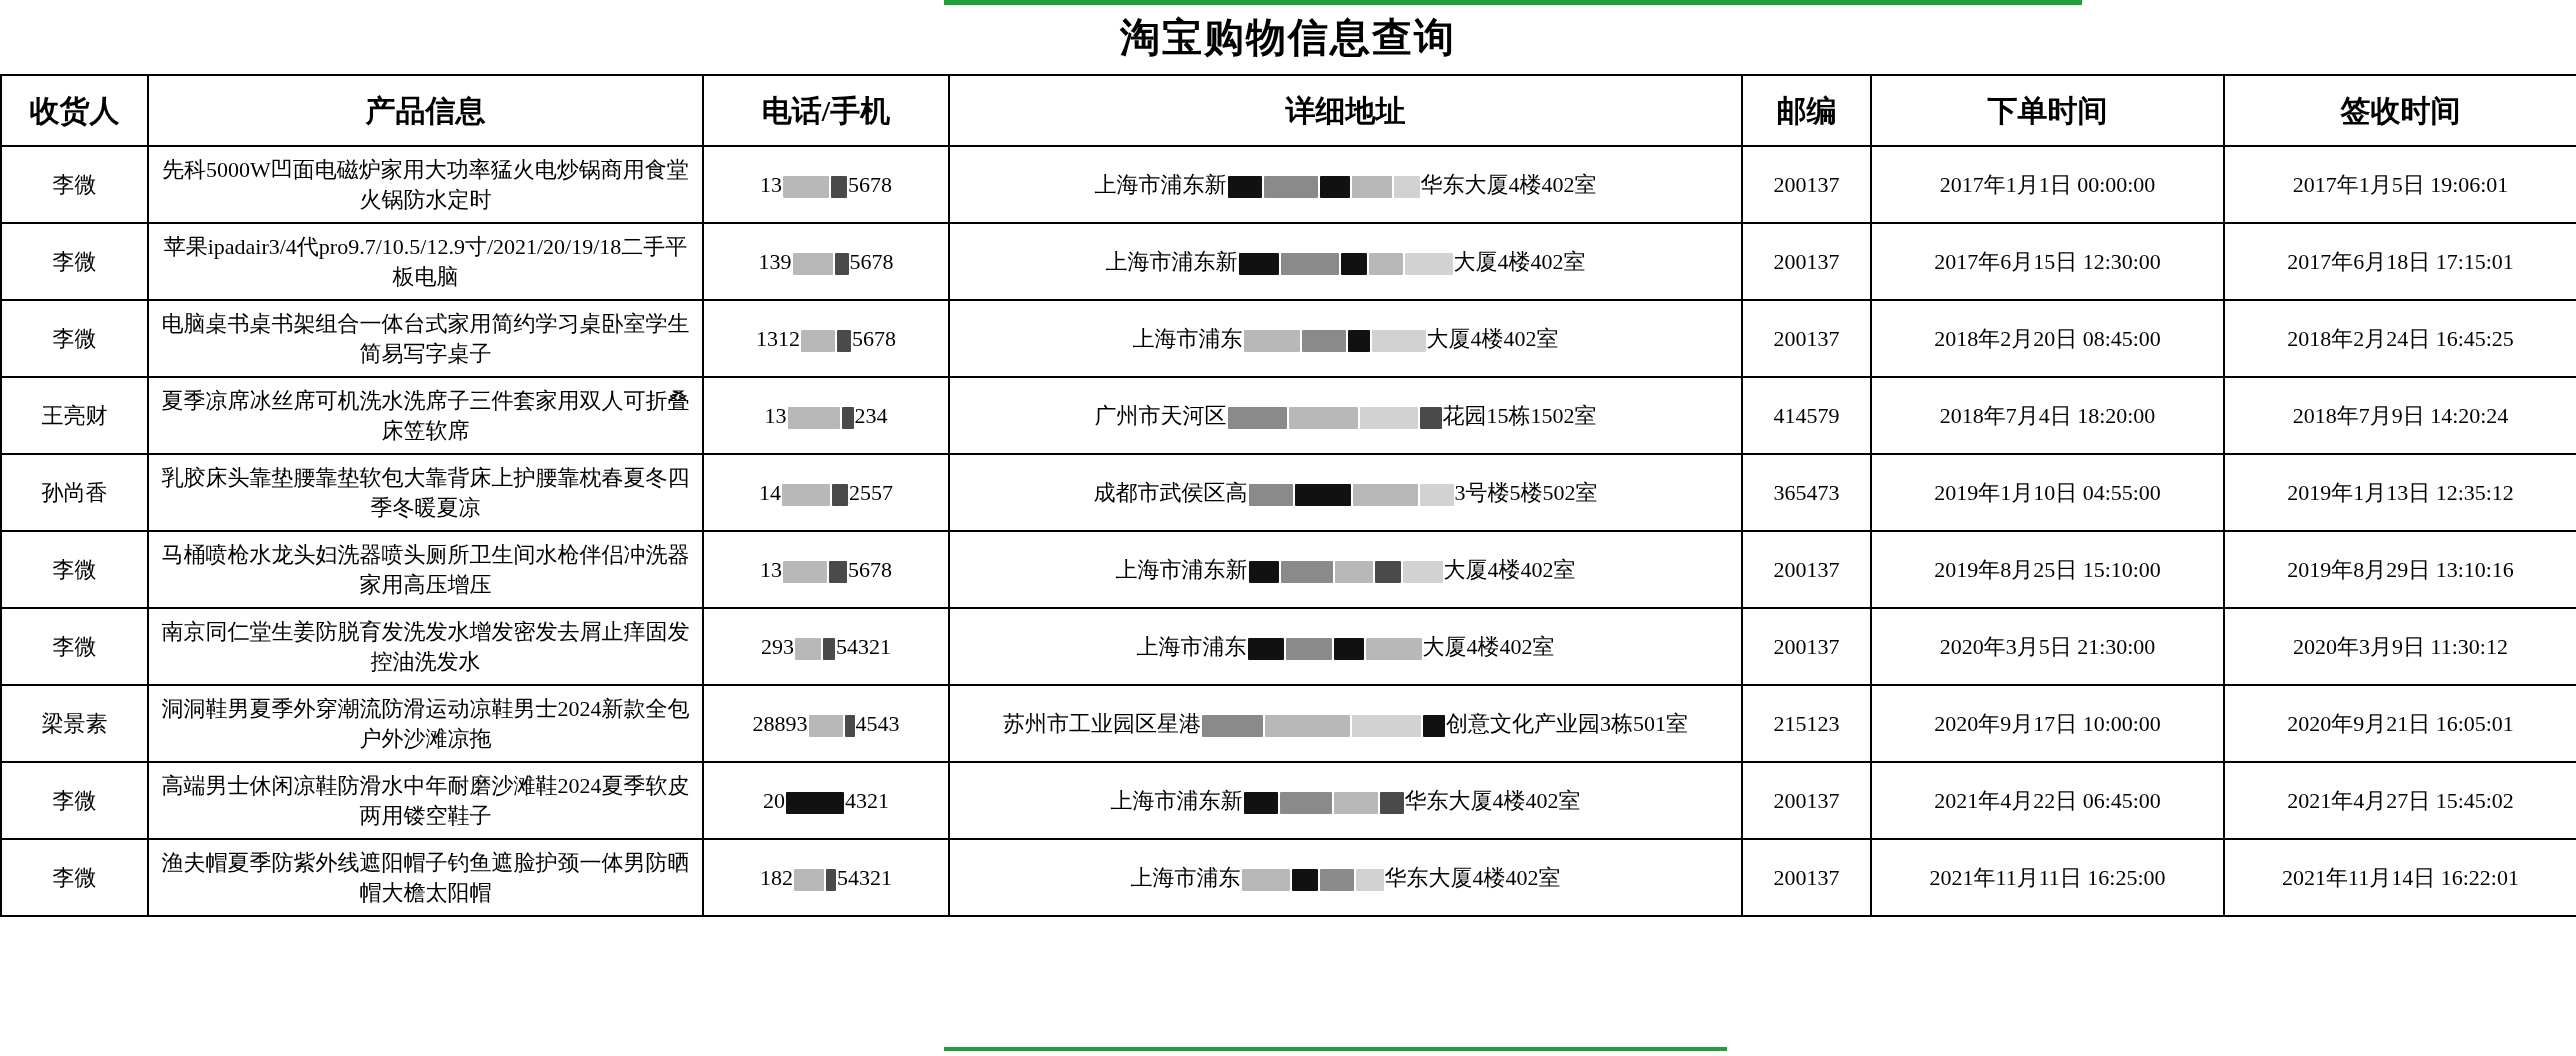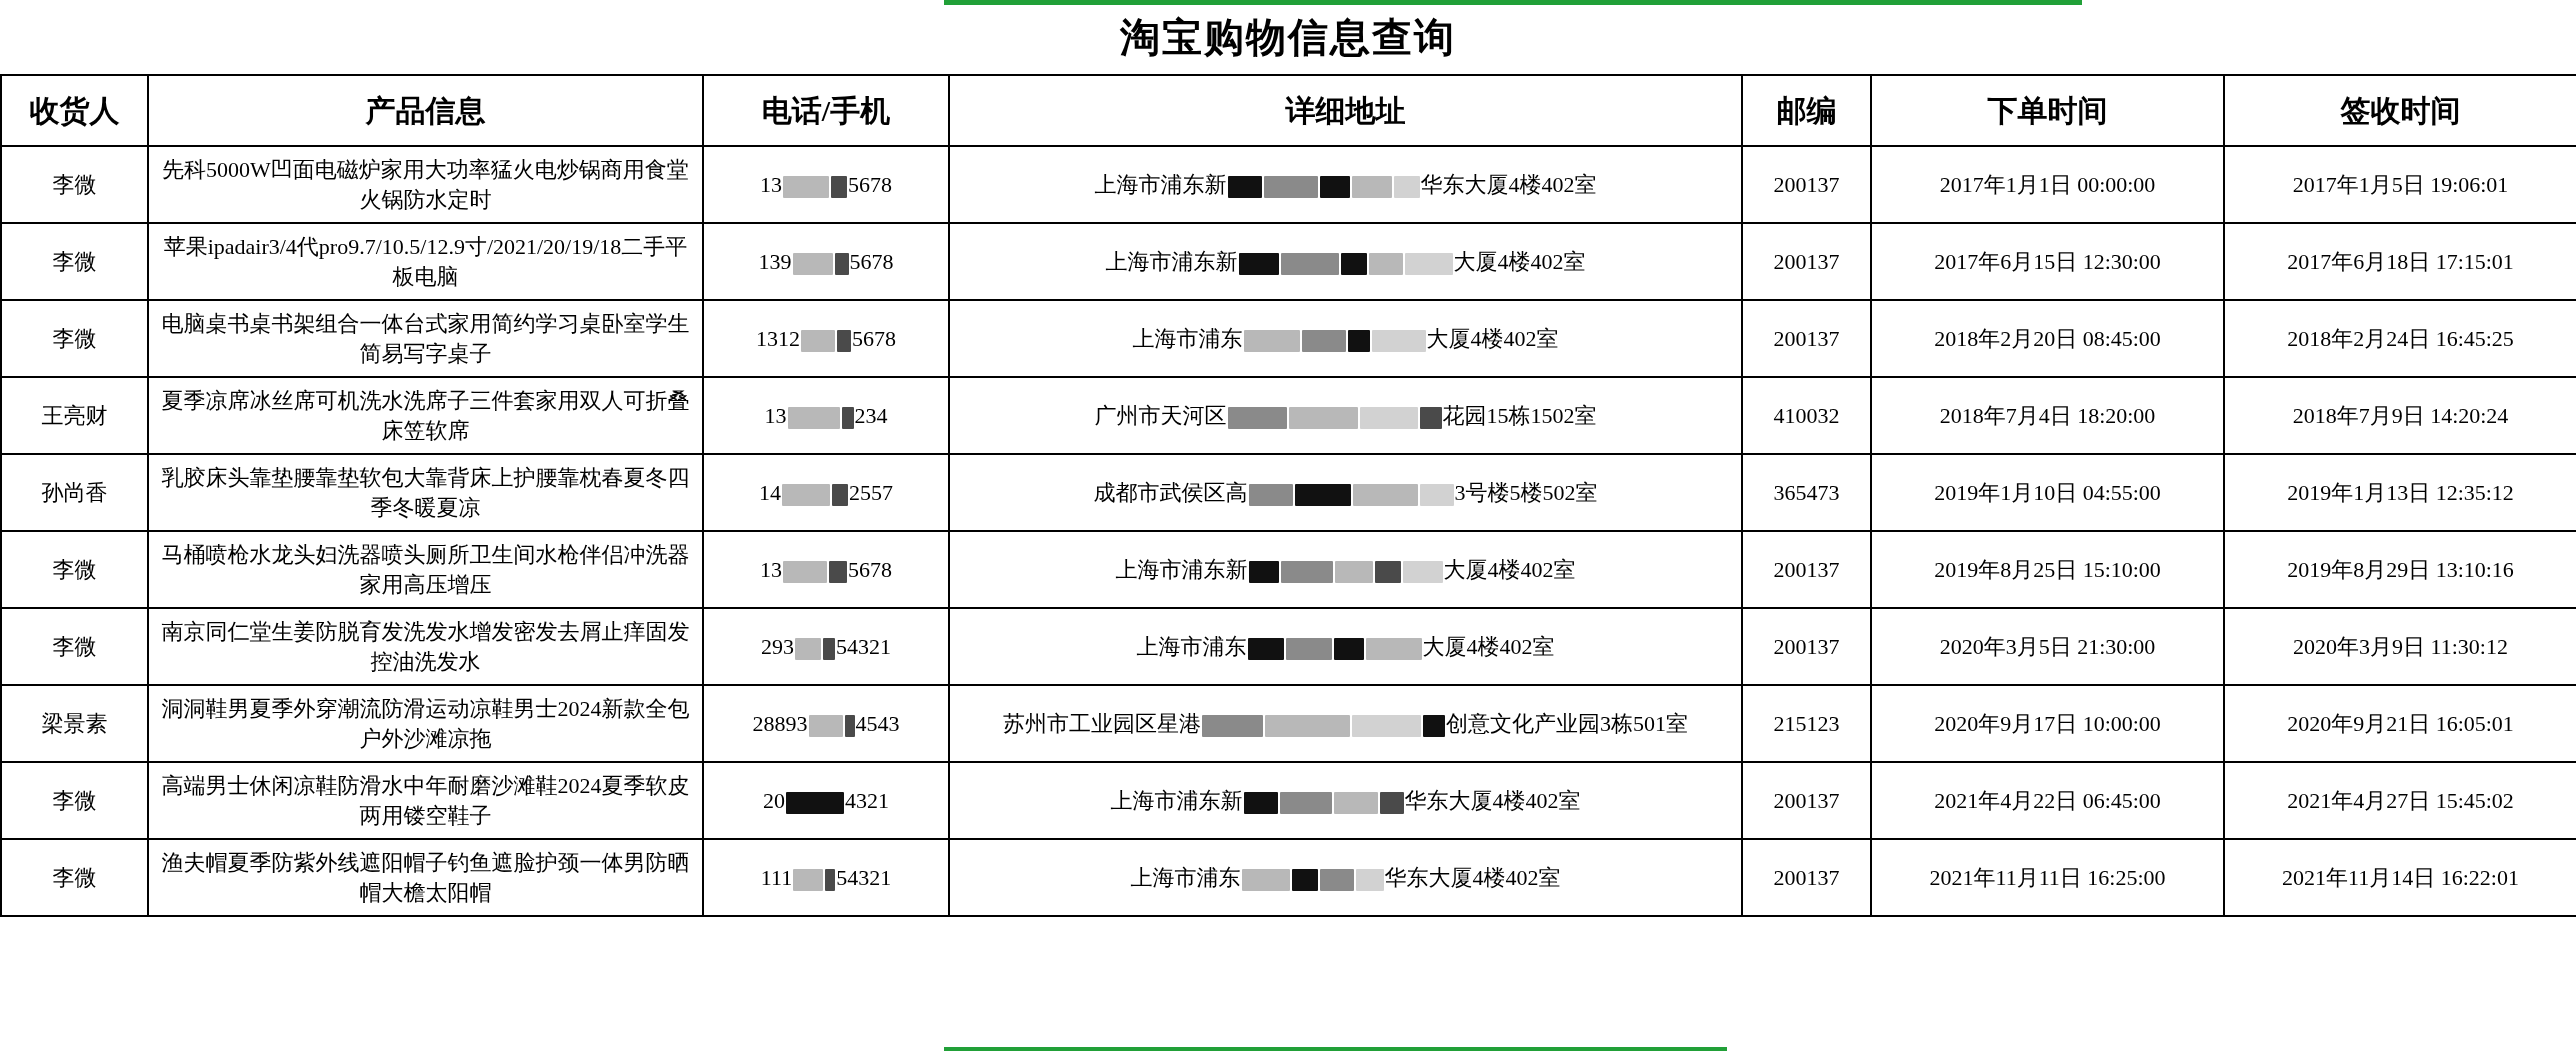--- a/index.html
+++ b/index.html
@@ -184,21 +184,21 @@
 
       <tr class="datarow">
         <td class="recipient">王亮财</td>
         <td class="product">夏季凉席冰丝席可机洗水洗席子三件套家用双人可折叠床笠软席</td>
         <td class="phone">
           <span class="phone-wrap"><span>13</span><span class="redact rl" style="width:52px"></span><span class="redact rd" style="width:12px"></span><span>234</span></span>
         </td>
         <td class="address">
           <span class="addr-wrap"><span>广州市天河区</span><span class="redact rm" style="width:59px"></span><span class="redact rl" style="width:69px"></span><span class="redact rx" style="width:58px"></span><span class="redact rd" style="width:22px"></span><span>花园15栋1502室</span></span>
         </td>
-        <td class="zip">410032</td>
+        <td class="zip">414579</td>
         <td class="datecell">2018年7月4日 18:20:00</td>
         <td class="datecell">2018年7月9日 14:20:24</td>
       </tr>
 
       <tr class="datarow">
         <td class="recipient">孙尚香</td>
         <td class="product">乳胶床头靠垫腰靠垫软包大靠背床上护腰靠枕春夏冬四季冬暖夏凉</td>
         <td class="phone">
           <span class="phone-wrap"><span>14</span><span class="redact rl" style="width:48px"></span><span class="redact rd" style="width:16px"></span><span>2557</span></span>
         </td>
@@ -263,21 +263,21 @@
         </td>
         <td class="zip">200137</td>
         <td class="datecell">2021年4月22日 06:45:00</td>
         <td class="datecell">2021年4月27日 15:45:02</td>
       </tr>
 
       <tr class="datarow">
         <td class="recipient">李微</td>
         <td class="product">渔夫帽夏季防紫外线遮阳帽子钓鱼遮脸护颈一体男防晒帽大檐太阳帽</td>
         <td class="phone">
-          <span class="phone-wrap"><span>111</span><span class="redact rl" style="width:30px"></span><span class="redact rd" style="width:10px"></span><span>54321</span></span>
+          <span class="phone-wrap"><span>182</span><span class="redact rl" style="width:30px"></span><span class="redact rd" style="width:10px"></span><span>54321</span></span>
         </td>
         <td class="address">
           <span class="addr-wrap"><span>上海市浦东</span><span class="redact rl" style="width:48px"></span><span class="redact rk" style="width:26px"></span><span class="redact rm" style="width:34px"></span><span class="redact rx" style="width:28px"></span><span>华东大厦4楼402室</span></span>
         </td>
         <td class="zip">200137</td>
         <td class="datecell">2021年11月11日 16:25:00</td>
         <td class="datecell">2021年11月14日 16:22:01</td>
       </tr>
 
     </tbody>

